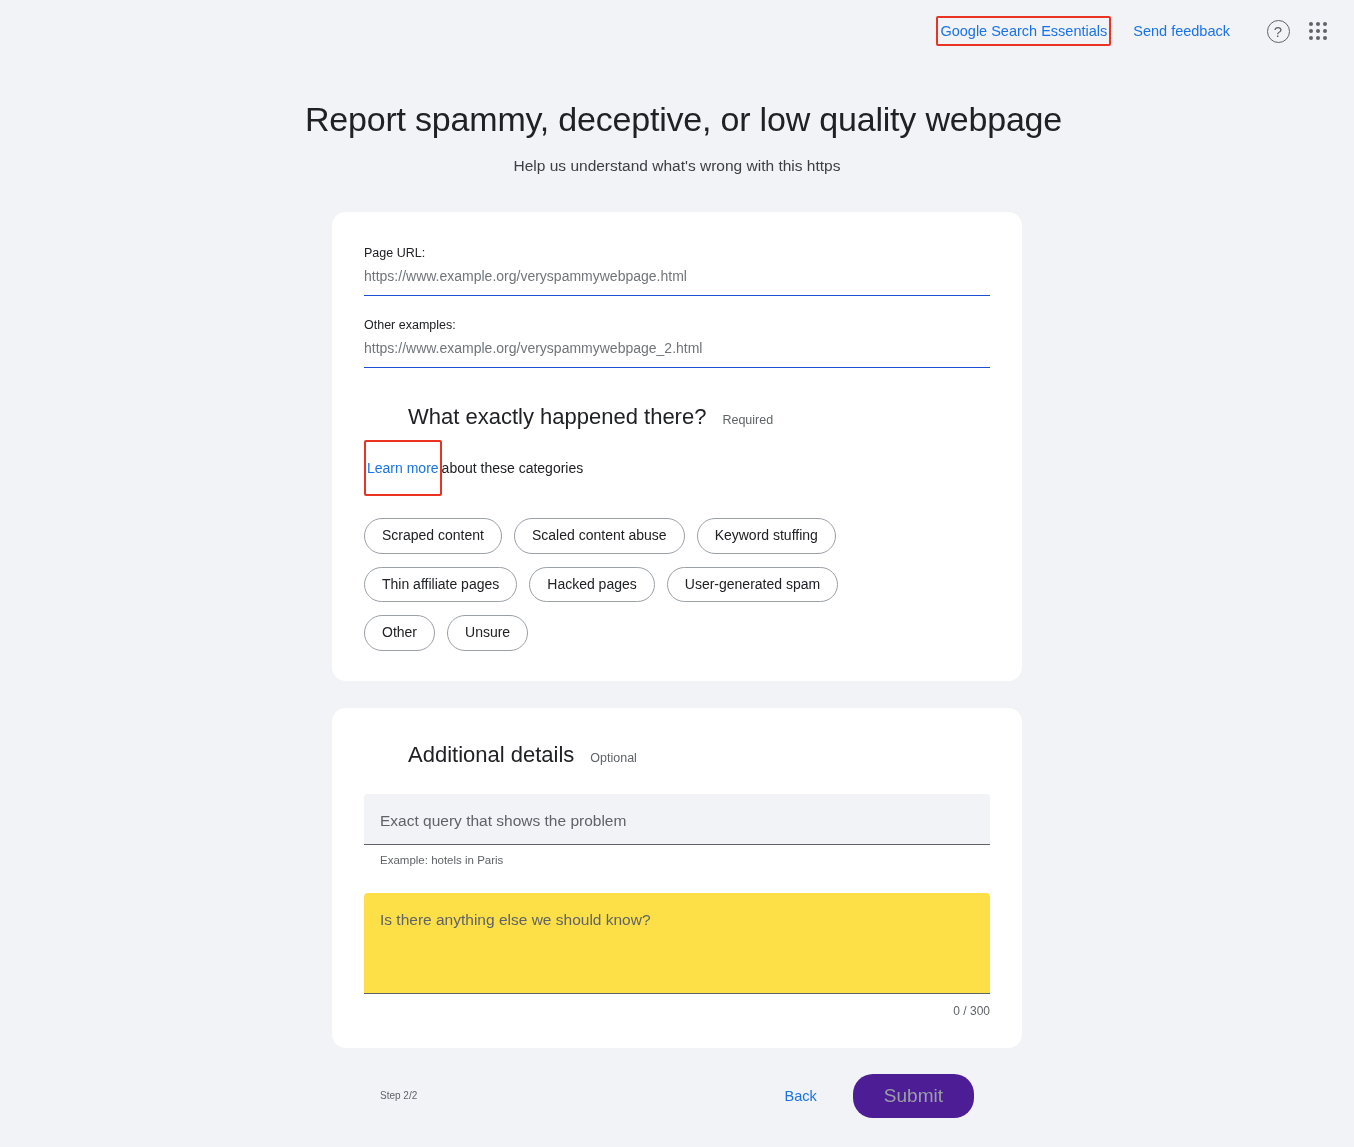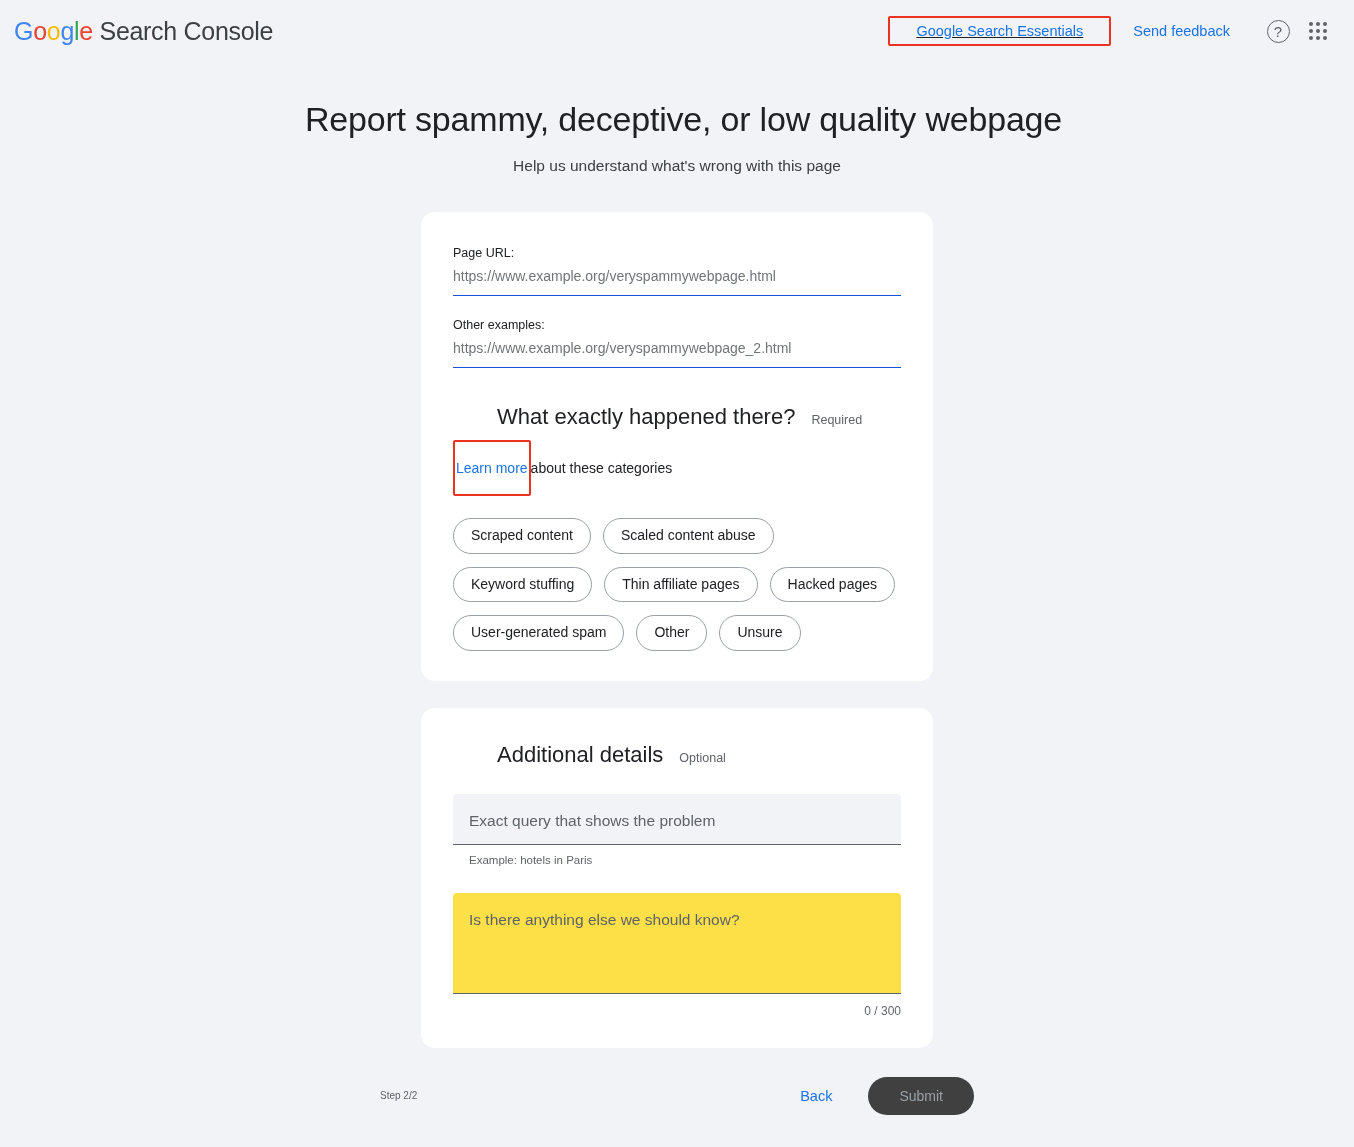--- a/index.html
+++ b/index.html
@@ -37,23 +37,22 @@
   .logo .word { color: #3c4043; font-weight: 400; }
 
   .header-right {
     margin-left: auto;
     display: flex;
     align-items: center;
     gap: 0px;
   }
   .ess-wrap {
     position: relative;
-    padding: 6px 28px;
+    padding: 6px 4px;
     margin-right: 22px;
-    text-decoration: underline;
   }
   .ess-wrap .hl-box {
     position: absolute;
     inset: 0;
     border: 2px solid #ea3323;
     border-radius: 2px;
     pointer-events: none;
   }
   .link-blue {
     color: #1a73e8;
@@ -100,21 +99,21 @@
   }
   .subtitle {
     text-align: center;
     font-size: 15.5px;
     color: #3c4043;
     margin: 18px 0 0 0;
   }
 
   
   .card {
-    width: 512px;
+    width: 690px;
     margin: 0 auto;
     background: #ffffff;
     border-radius: 14px;
     padding: 34px 32px 30px 32px;
   }
   .card.first { margin-top: 37px; }
   .card.second { margin-top: 27px; }
 
   .field-label {
     font-size: 12.5px;
@@ -244,38 +243,34 @@
   .back-btn {
     color: #1a73e8;
     font-size: 14.5px;
     background: none;
     border: none;
     padding: 8px 10px;
     cursor: pointer;
     font-family: inherit;
   }
   .submit-btn {
-    background: #404040;
+    background: #4c1d95;
     color: #9aa0a6;
     border: none;
     border-radius: 20px;
-    font-size: 14px;
+    font-size: 19px;
     padding: 11px 31px;
     font-family: inherit;
     cursor: default;
   }
 </style>
 </head>
 <body>
 
 <div class="header">
-  <div class="logo">
-    <span class="g1">G</span><span class="o1">o</span><span class="o2">o</span><span class="g2">g</span><span class="l1">l</span><span class="e1">e</span>
-    <span class="word">Search Console</span>
-  </div>
 
   <div class="header-right">
     <div class="ess-wrap">
       <a class="link-blue" href="#">Google Search Essentials</a>
       <span class="hl-box"></span>
     </div>
     <a class="link-blue feedback" href="#">Send feedback</a>
     <div class="icon-btn">
       <span class="help-circle">?</span>
     </div>
@@ -289,21 +284,21 @@
           <i></i>
           <i></i>
           <i></i>
           <i></i>
       </span>
     </div>
   </div>
 </div>
 
 <h1 class="title">Report spammy, deceptive, or low quality webpage</h1>
-<p class="subtitle">Help us understand what's wrong with this page</p>
+<p class="subtitle">Help us understand what's wrong with this https</p>
 
 <div class="card first">
 
   <div class="field-block">
     <div class="field-label">Page URL:</div>
     <div class="field-value">https://www.example.org/veryspammywebpage.html</div>
   </div>
 
   <div class="field-block">
     <div class="field-label">Other examples:</div>

